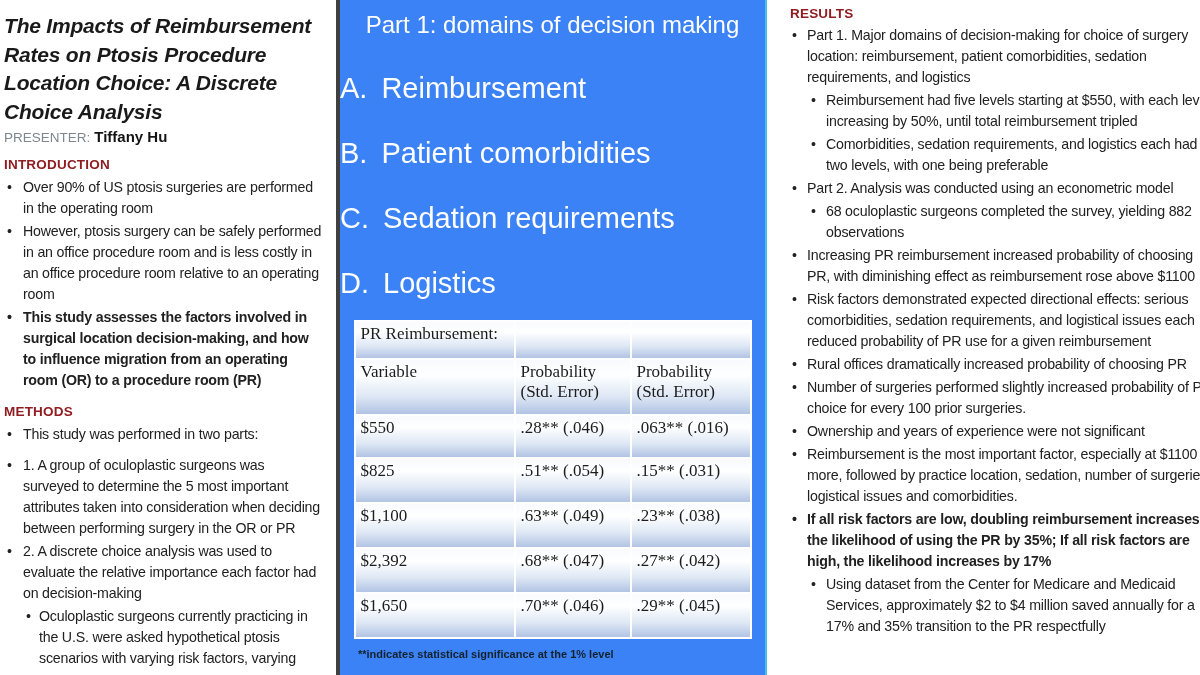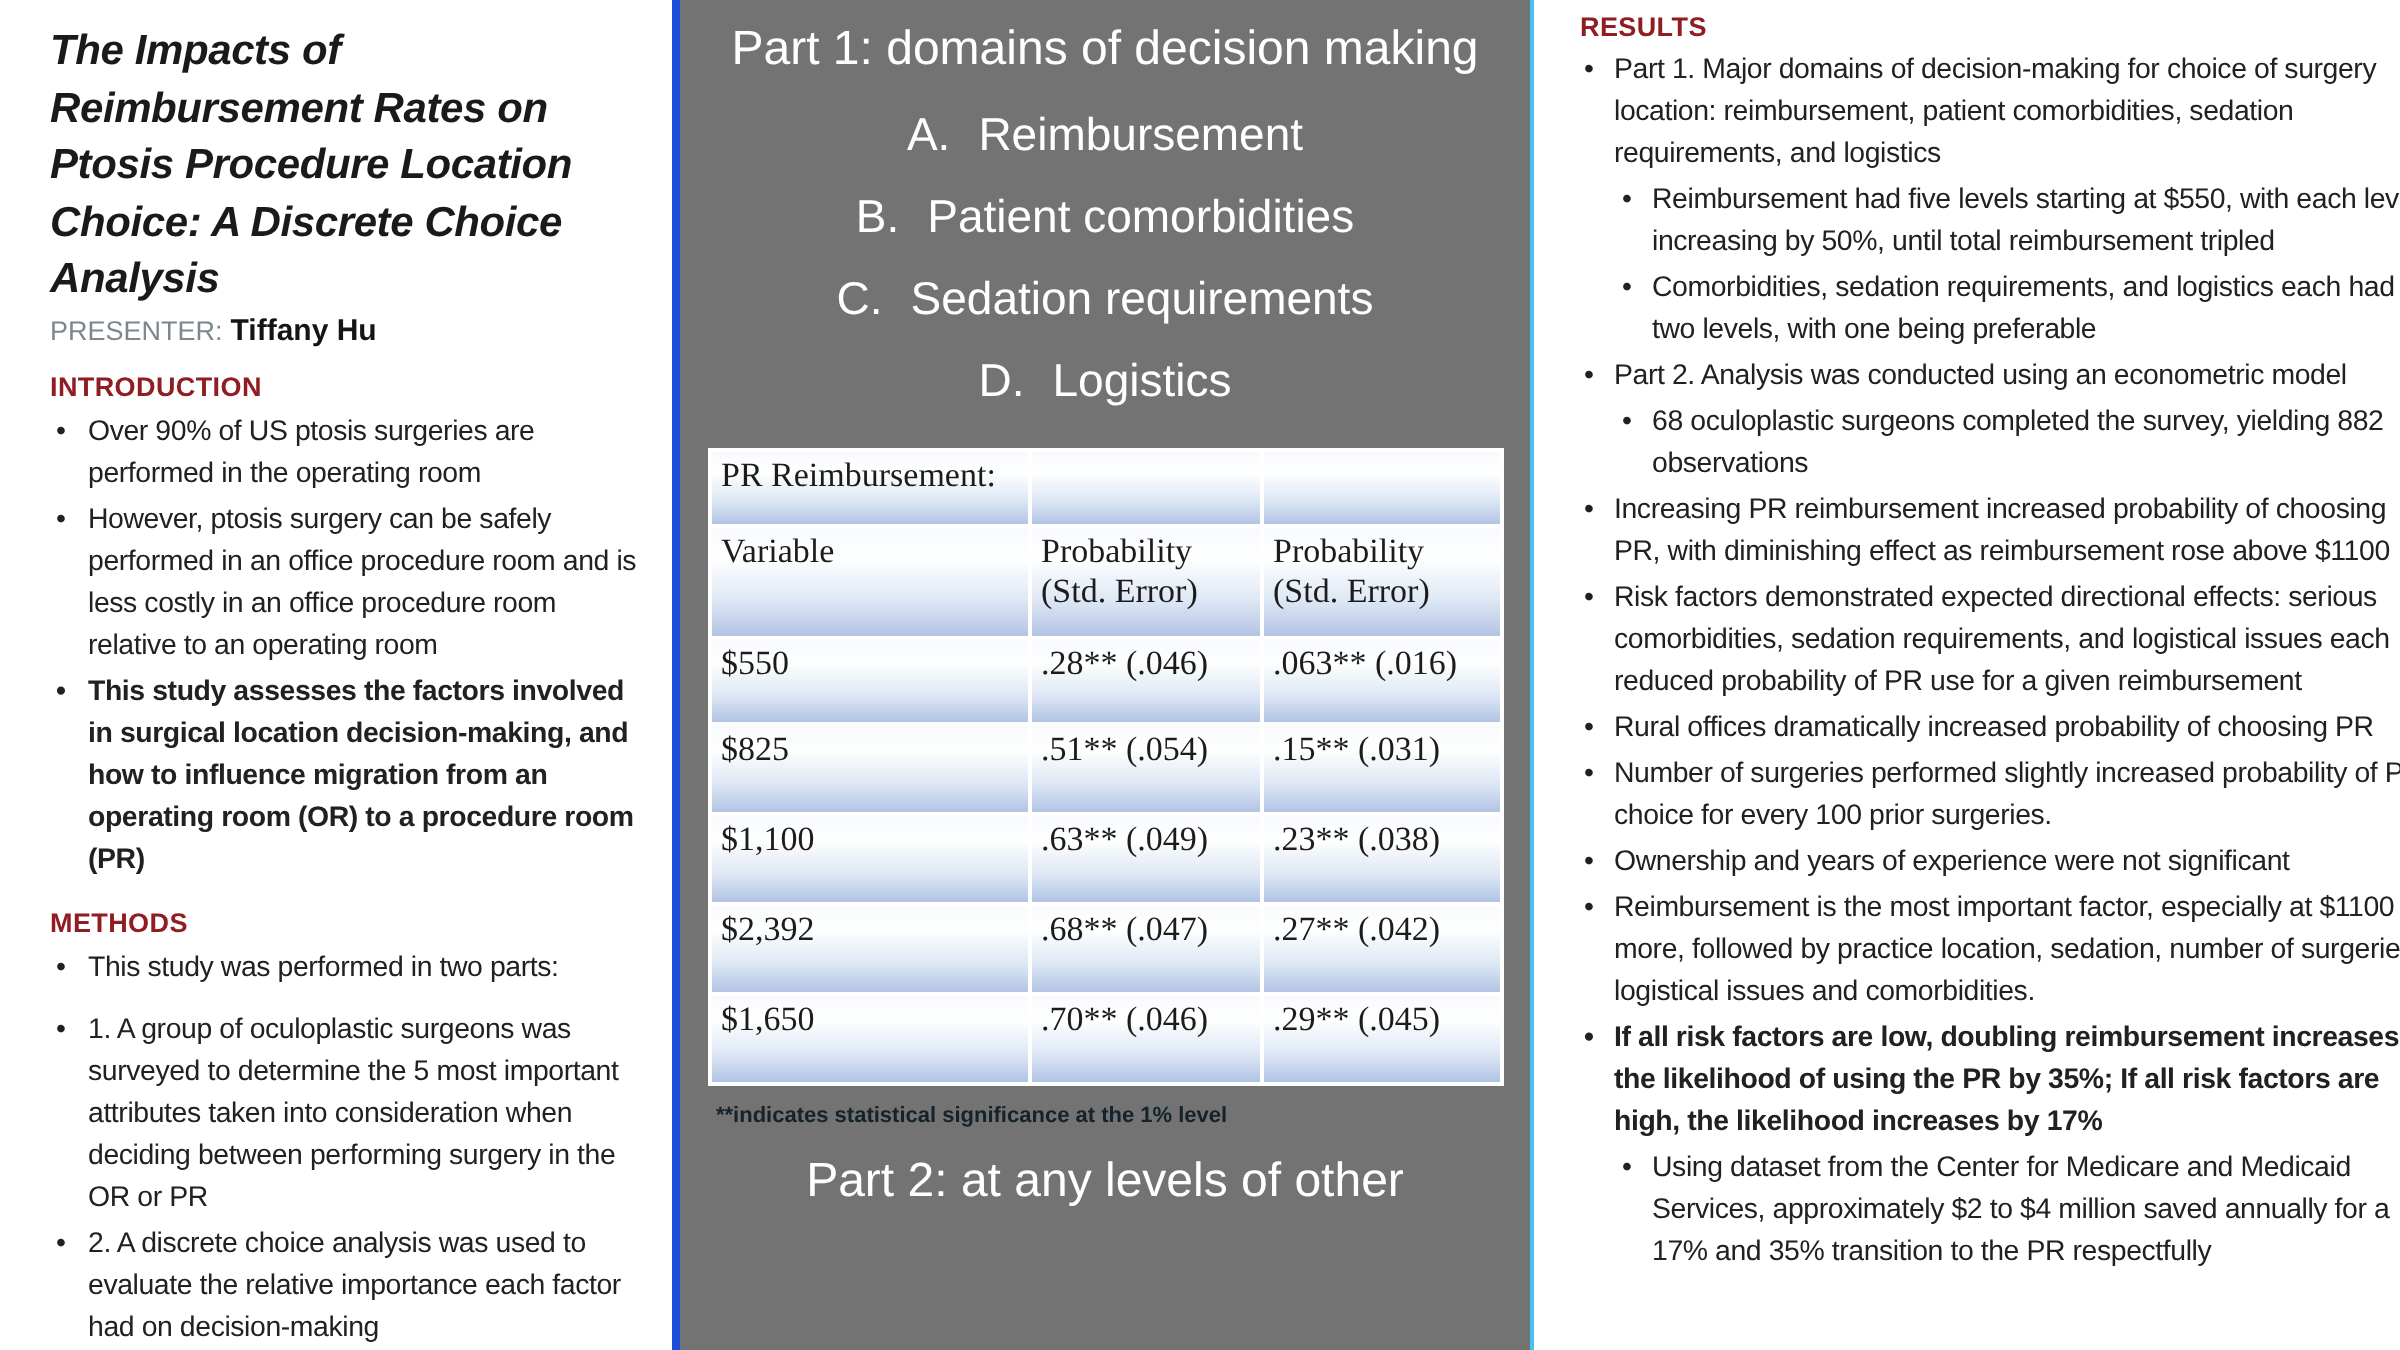--- a/index.html
+++ b/index.html
@@ -4,21 +4,21 @@
 <style>
   html,body{margin:0;padding:0;}
   body{
     width:1200px;height:675px;overflow:hidden;
     font-family:"Liberation Sans",sans-serif;background:#ffffff;
   }
   .poster{position:relative;width:1200px;height:675px;background:#ffffff;}
   .col{position:absolute;top:0;height:675px;box-sizing:border-box;overflow:hidden;}
 
   
-  .col-left{left:0;width:336px;background:#ffffff;padding:12px 14px 0 25px;}
+  .col-left{left:0;width:336px;background:#ffffff;padding:12px 14px 0 4px;}
   .poster-title{
     font-size:21px;font-weight:bold;font-style:italic;line-height:1.36;
     color:#1a1a1a;letter-spacing:-0.2px;margin:0;
   }
   .presenter{margin-top:2px;font-size:13.5px;color:#7d878e;}
   .presenter .pname{font-size:15px;font-weight:bold;color:#141414;margin-left:4px;}
   .sec-heading{
     font-size:13.5px;font-weight:bold;color:#8f1d22;
     letter-spacing:0.2px;margin:13px 0 5px 0;
   }
@@ -29,29 +29,29 @@
           letter-spacing:-0.2px;margin-top:2px;}
   .bullet .glyph{flex:none;width:16px;padding-left:3px;}
   .bullet .btext{flex:1;}
   .bullet.l2{margin-left:19px;}
   .bullet.l2 .glyph{width:13px;}
   .bullet.bold{font-weight:bold;}
   .bullet.gap{margin-top:10px;}
 
   
   .col-mid{
-    left:336px;width:431px;background:#737373;
-    border-left:4px solid #1d4ed8;border-right:2px solid #49c1ed;
+    left:336px;width:431px;background:#3b82f6;
+    border-left:4px solid #404040;border-right:2px solid #49c1ed;
   }
   .part-heading{
     margin-top:10px;text-align:center;color:#ffffff;
     font-size:24px;font-weight:400;line-height:1.25;
   }
   .domains{margin-top:2px;}
-  .domain{text-align:center;color:#ffffff;font-size:23px;font-weight:400;margin-top:14px;}
+  .domain{color:#ffffff;font-size:29px;font-weight:400;margin-top:32px;}
   .domain .dletter{margin-right:14px;}
 
   table.ptable{
     border-collapse:collapse;table-layout:fixed;
     width:396px;margin:20px auto 0 auto;
   }
   table.ptable td{
     border:2px solid #ffffff;
     font-family:"Liberation Serif",serif;font-size:17px;color:#1c1c1c;
     vertical-align:top;padding:2px 2px 0 5px;overflow:hidden;

